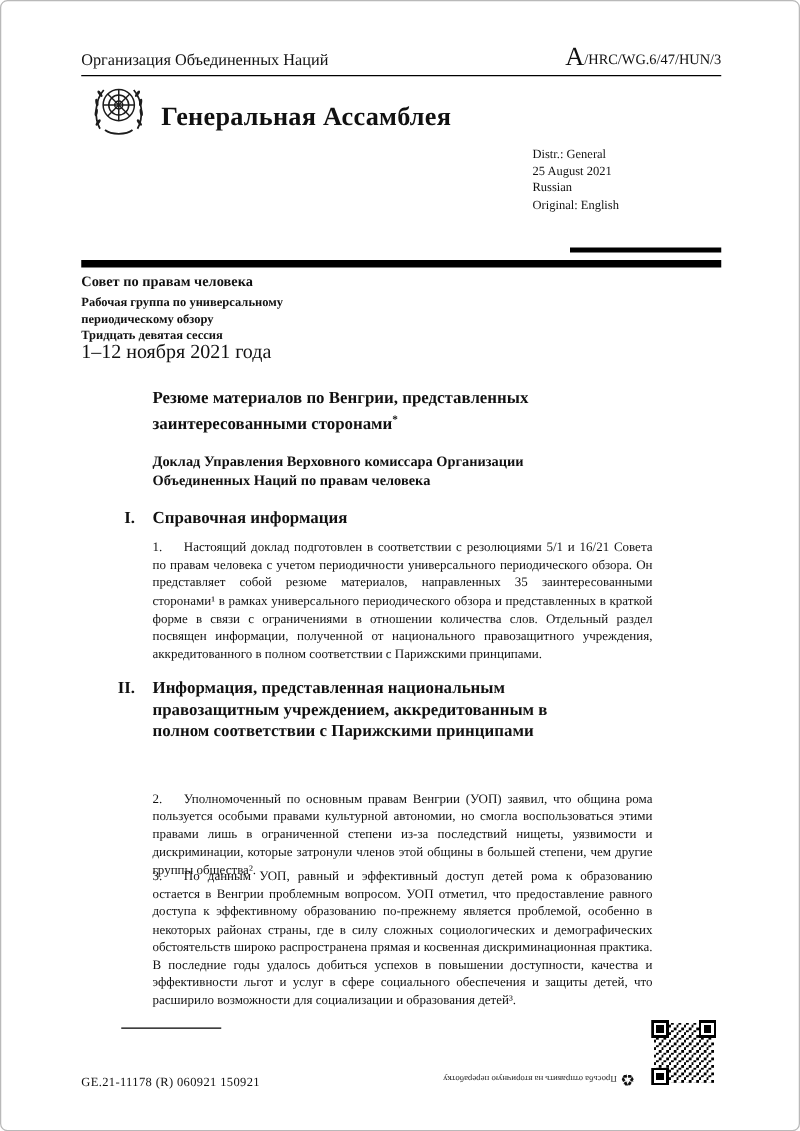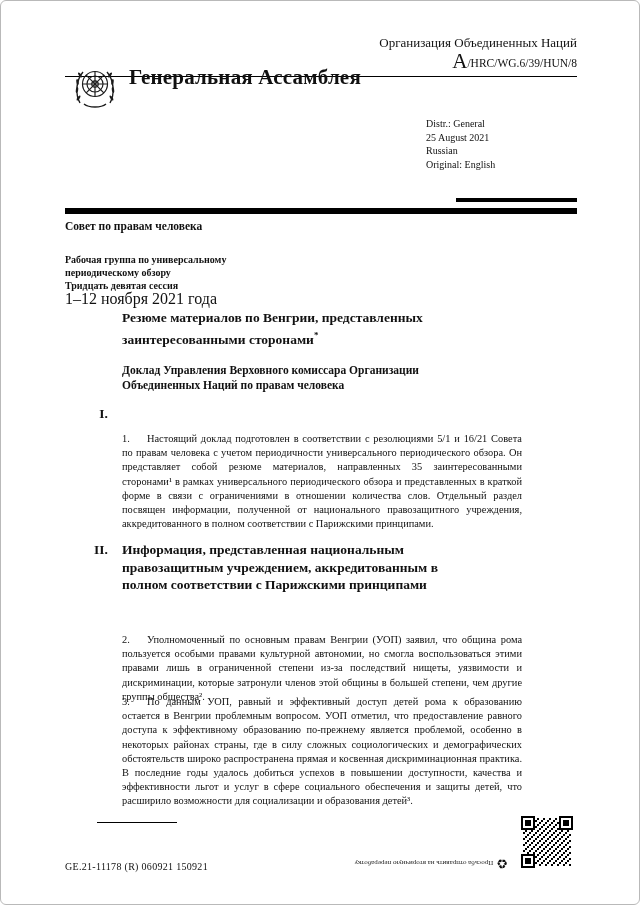--- a/index.html
+++ b/index.html
@@ -11,35 +11,35 @@
     border:1px solid #b9b9b9;
     border-radius:6px;
     font-family:"Liberation Serif", serif;
     color:#111;
     overflow:hidden;
   }
   
   .hdr-row {
     position:absolute; top:34px; left:64px; width:512px;
     display:flex; justify-content:space-between; align-items:flex-end;
-    border-bottom:1.2px solid #000; padding-bottom:4px;flex-direction:column;
+    border-bottom:1.2px solid #000; padding-bottom:4px;
   }
   .org-name { font-size:13px; }
   .doc-symbol { font-size:11.5px; white-space:nowrap; }
   .doc-symbol .big-a { font-size:21px; line-height:1; vertical-align:-1px; }
   
   .emblem { position:absolute; top:60px; left:68px; width:52px; height:52px; }
-  .masthead-title { position:absolute; top:64px; left:128px; font-size:21px; font-weight:bold; letter-spacing:0.2px; }
+  .masthead-title { position:absolute; top:80px; left:128px; font-size:21px; font-weight:bold; letter-spacing:0.2px; }
   .distr-block { position:absolute; top:72px; left:425px; font-size:10px; line-height:13.5px;margin-top:44px; }
   
   .bar-short { position:absolute; top:197px; left:455px; width:121px; height:4px; background:#000; }
   .bar-full  { position:absolute; top:207px; left:64px;  width:512px; height:6px; background:#000; }
   
   .session { position:absolute; top:219px; left:64px; line-height:13px; }
-  .session .l1 { font-size:11.5px; font-weight:bold; margin-bottom:20px; }
+  .session .l1 { font-size:11.5px; font-weight:bold; margin-bottom:3px; }
   .session .lb { font-size:10px; font-weight:bold; }
   .session .ln { font-size:16px; }
   
   .doc-title { position:absolute; top:308px; left:121px; width:380px; font-size:13.5px; font-weight:bold; line-height:17.5px; }
   .doc-title sup { font-size:9px; }
   .doc-subtitle { position:absolute; top:362px; left:121px; width:350px; font-size:11.5px; font-weight:bold; line-height:15px; }
   
   .sec-heading { position:absolute; left:64px; display:flex; font-weight:bold; font-size:13.5px; line-height:17.5px; }
   .sec-heading.s1 { top:404px; }
   .sec-heading.s2 { top:540px; }
@@ -62,21 +62,21 @@
   .recycle .sym { font-size:13px; line-height:1; }
   .qr { position:absolute; top:815px; left:520px; width:52px; height:52px; }
 </style>
 </head>
 <body>
 
 <div class="page">
 
   <div class="hdr-row">
     <span class="org-name">Организация Объединенных Наций</span>
-    <span class="doc-symbol"><span class="big-a">A</span><span>/HRC/WG.6/39/HUN/8</span></span>
+    <span class="doc-symbol"><span class="big-a">A</span><span>/HRC/WG.6/47/HUN/3</span></span>
   </div>
 
   <div class="emblem">
     <svg width="52" height="52" viewBox="0 0 52 52">
       <g stroke="#1c1c1c" fill="none" stroke-width="1.2">
         <circle cx="26" cy="23" r="12.5"></circle>
         <circle cx="26" cy="23" r="8"></circle>
         <circle cx="26" cy="23" r="3.2"></circle>
         <line x1="13.5" y1="23" x2="38.5" y2="23"></line>
         <line x1="26" y1="10.5" x2="26" y2="35.5"></line>
@@ -118,20 +118,21 @@
     <div class="lb">периодическому обзору</div>
     <div class="lb">Тридцать девятая сессия</div>
     <div class="ln">1–12 ноября 2021 года</div>
   </div>
 
   <div class="doc-title"><span>Резюме материалов по Венгрии, представленных заинтересованными сторонами</span><sup>*</sup></div>
   <div class="doc-subtitle">Доклад Управления Верховного комиссара Организации Объединенных Наций по правам человека</div>
 
   <div class="sec-heading s1">
     <span class="sec-num">I.</span>
+    <span class="sec-text">Справочная информация</span>
   </div>
   <div class="para p1">
     <span class="para-num">1.</span><span>Настоящий доклад подготовлен в соответствии с резолюциями 5/1 и 16/21 Совета по правам человека с учетом периодичности универсального периодического обзора. Он представляет собой резюме материалов, направленных 35 заинтересованными сторонами¹ в рамках универсального периодического обзора и представленных в краткой форме в связи с ограничениями в отношении количества слов. Отдельный раздел посвящен информации, полученной от национального правозащитного учреждения, аккредитованного в полном соответствии с Парижскими принципами.</span>
   </div>
 
   <div class="sec-heading s2">
     <span class="sec-num">II.</span>
     <span class="sec-text">Информация, представленная национальным правозащитным учреждением, аккредитованным в полном соответствии с Парижскими принципами</span>
   </div>
   <div class="para p2">

